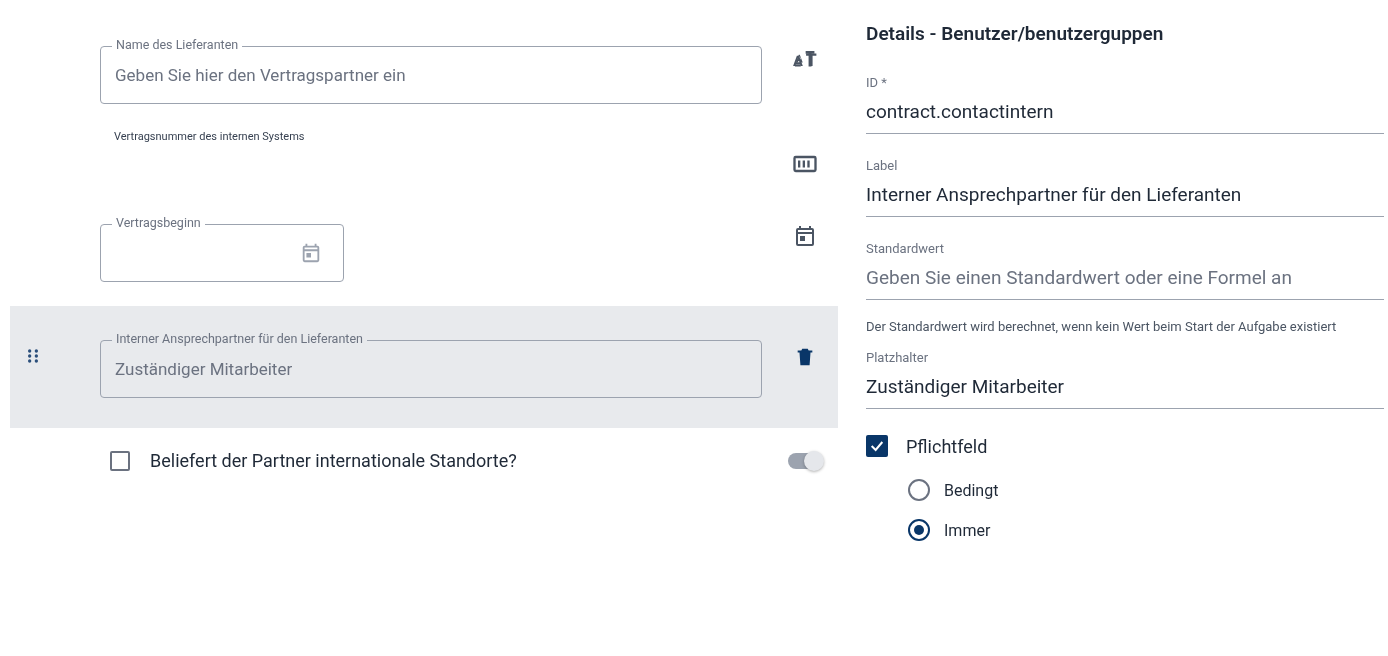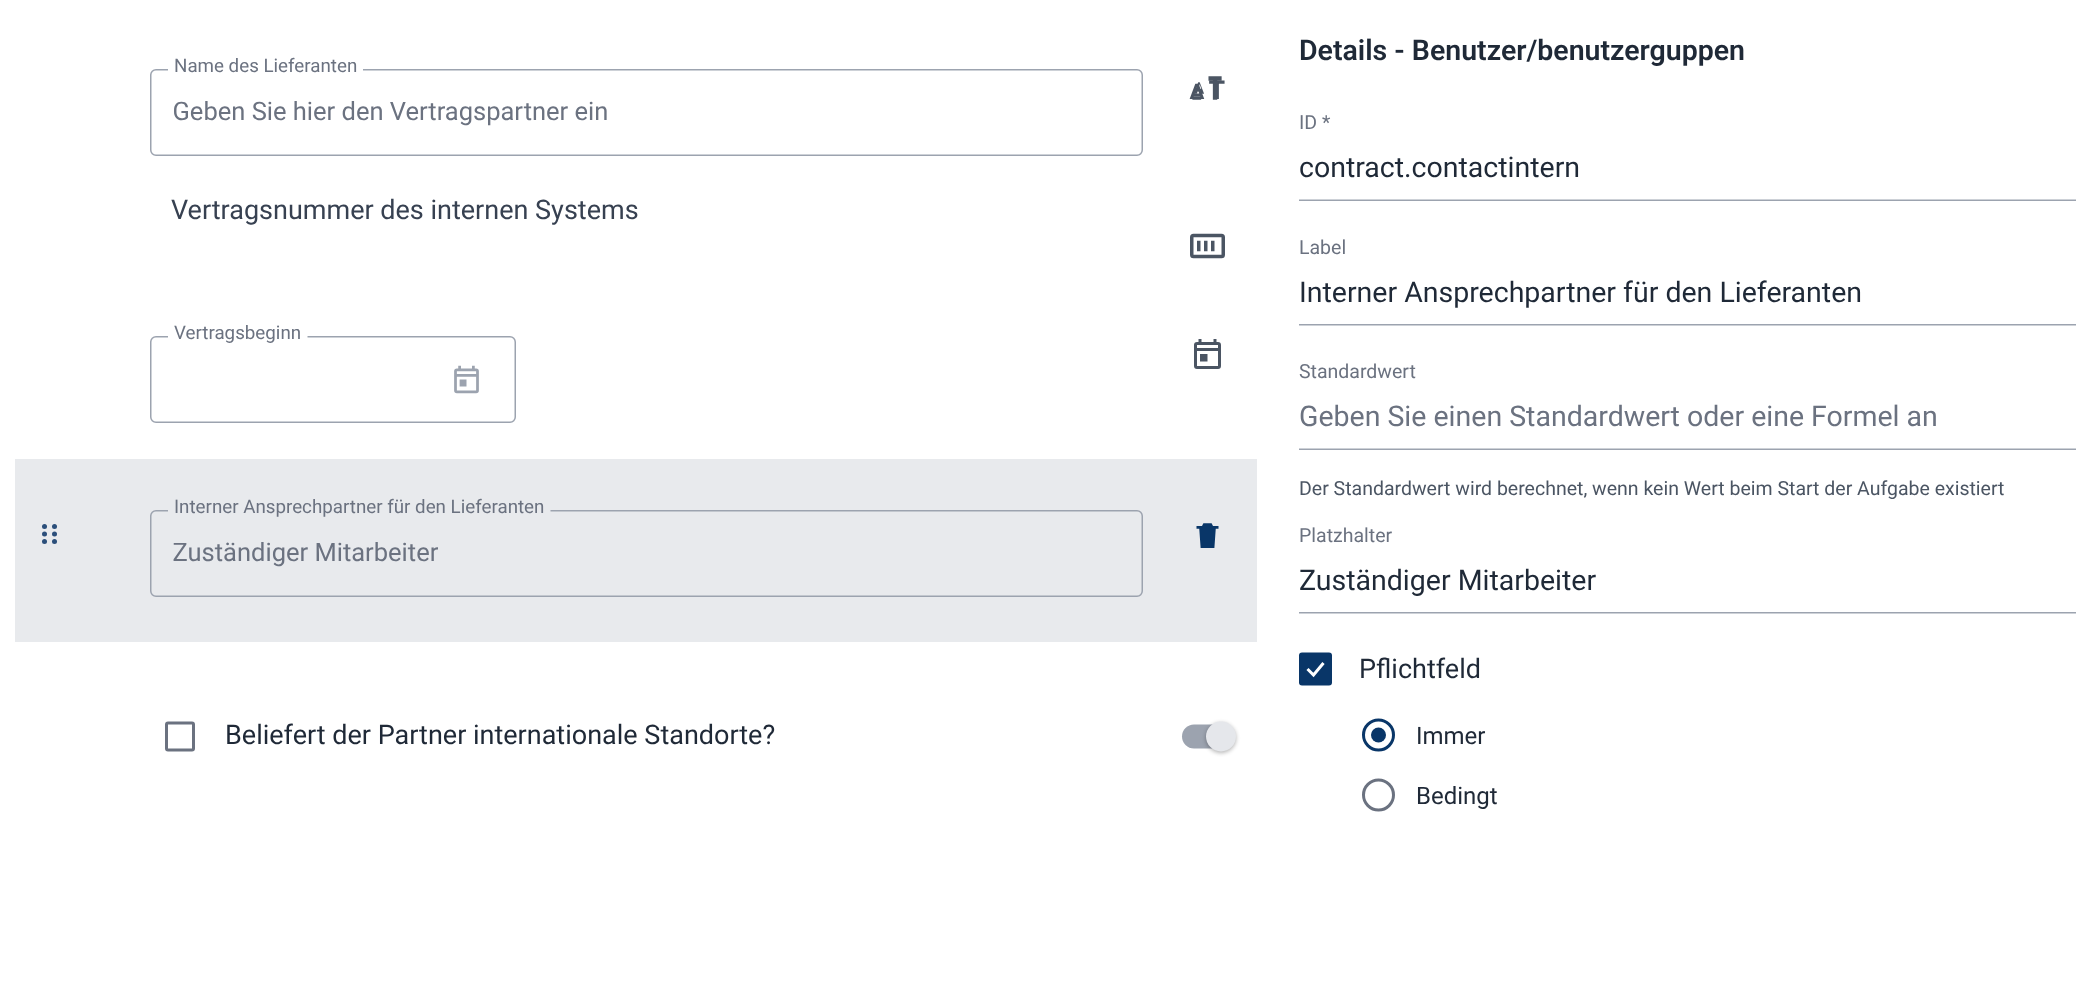--- a/index.html
+++ b/index.html
@@ -11,31 +11,31 @@
     
     .form-row { display: flex; align-items: flex-start; padding: 18px 10px 0 0; }
     .form-row-content { flex: 1; padding-left: 90px; padding-right: 20px; }
     .form-row-action { width: 46px; display: flex; align-items: center; justify-content: center; padding-top: 28px; }
     
     .field-wrap { position: relative; margin-top: 28px; }
     .field-wrap.small { width: 244px; }
     .floating-label { position: absolute; top: -9px; left: 12px; background: #fff; padding: 0 4px; font-size: 12.5px; color: #6b7280; z-index: 1; }
     .text-input { width: 100%; border: 1px solid #9ca3af; border-radius: 4px; padding: 18px 14px; font-size: 17px; color: #1f2937; background: #fff; outline: none; }
     .text-input::placeholder { color: #6b7280; }
-    .hint { font-size: 18px; color: #374151; padding: 8px 14px 0 14px; }
+    .hint { font-size: 11px; color: #374151; padding: 8px 14px 0 14px; }
     
     .date-inner-icon { position: absolute; right: 22px; top: 50%; transform: translateY(-50%); color: #9ca3af; pointer-events: none; }
     
     .selected-row { background: #e8eaed; padding-top: 6px; padding-bottom: 30px; margin-top: 24px; }
     .selected-row .text-input { background: transparent; }
     .selected-row .floating-label { background: #e8eaed; }
     .drag-handle { width: 46px; display: flex; align-items: center; justify-content: center; padding-top: 34px; color: #2b4f7b; }
     .selected-row .form-row-content { padding-left: 44px; }
     
-    .checkbox-row { display: flex; align-items: center; padding: 52px 10px 36px 100px; }
+    .checkbox-row { display: flex; align-items: center; padding: 22px 10px 36px 100px; }
     .cb-box { width: 20px; height: 20px; border: 2px solid #6b7280; border-radius: 2px; margin-right: 20px; flex-shrink: 0; }
     .cb-label { flex: 1; font-size: 18px; color: #1f2937; }
     
     .icon-btn { cursor: pointer; color: #4b5563; }
     
     .toggle { width: 34px; height: 16px; background: #9ca3af; border-radius: 10px; position: relative; }
     .toggle::after { content: ""; position: absolute; right: -2px; top: -2px; width: 20px; height: 20px; background: #e5e7eb; border-radius: 50%; box-shadow: 0 1px 3px rgba(0,0,0,0.3); }
     
     
     .details-title { font-size: 19px; font-weight: 600; color: #1f2937; margin-bottom: 30px; }
@@ -182,23 +182,23 @@
     <div class="check-filled">
       <svg width="16" height="16" viewBox="0 0 24 24" fill="none" stroke="currentColor" stroke-width="3">
           <polyline points="4,12 10,18 20,6"></polyline>
         </svg>
     </div>
     <span class="check-label-big">Pflichtfeld</span>
   </div>
 
   <div class="radio-group">
     <div class="radio-row">
+      <div class="radio-outer"></div>
+      <span class="radio-label">Bedingt</span>
+    </div>
+    <div class="radio-row">
       <div class="radio-outer sel">
           <div class="radio-inner"></div>
         </div>
       <span class="radio-label">Immer</span>
     </div>
-    <div class="radio-row">
-      <div class="radio-outer"></div>
-      <span class="radio-label">Bedingt</span>
-    </div>
   </div>
 </div>
 
 </body></html>

